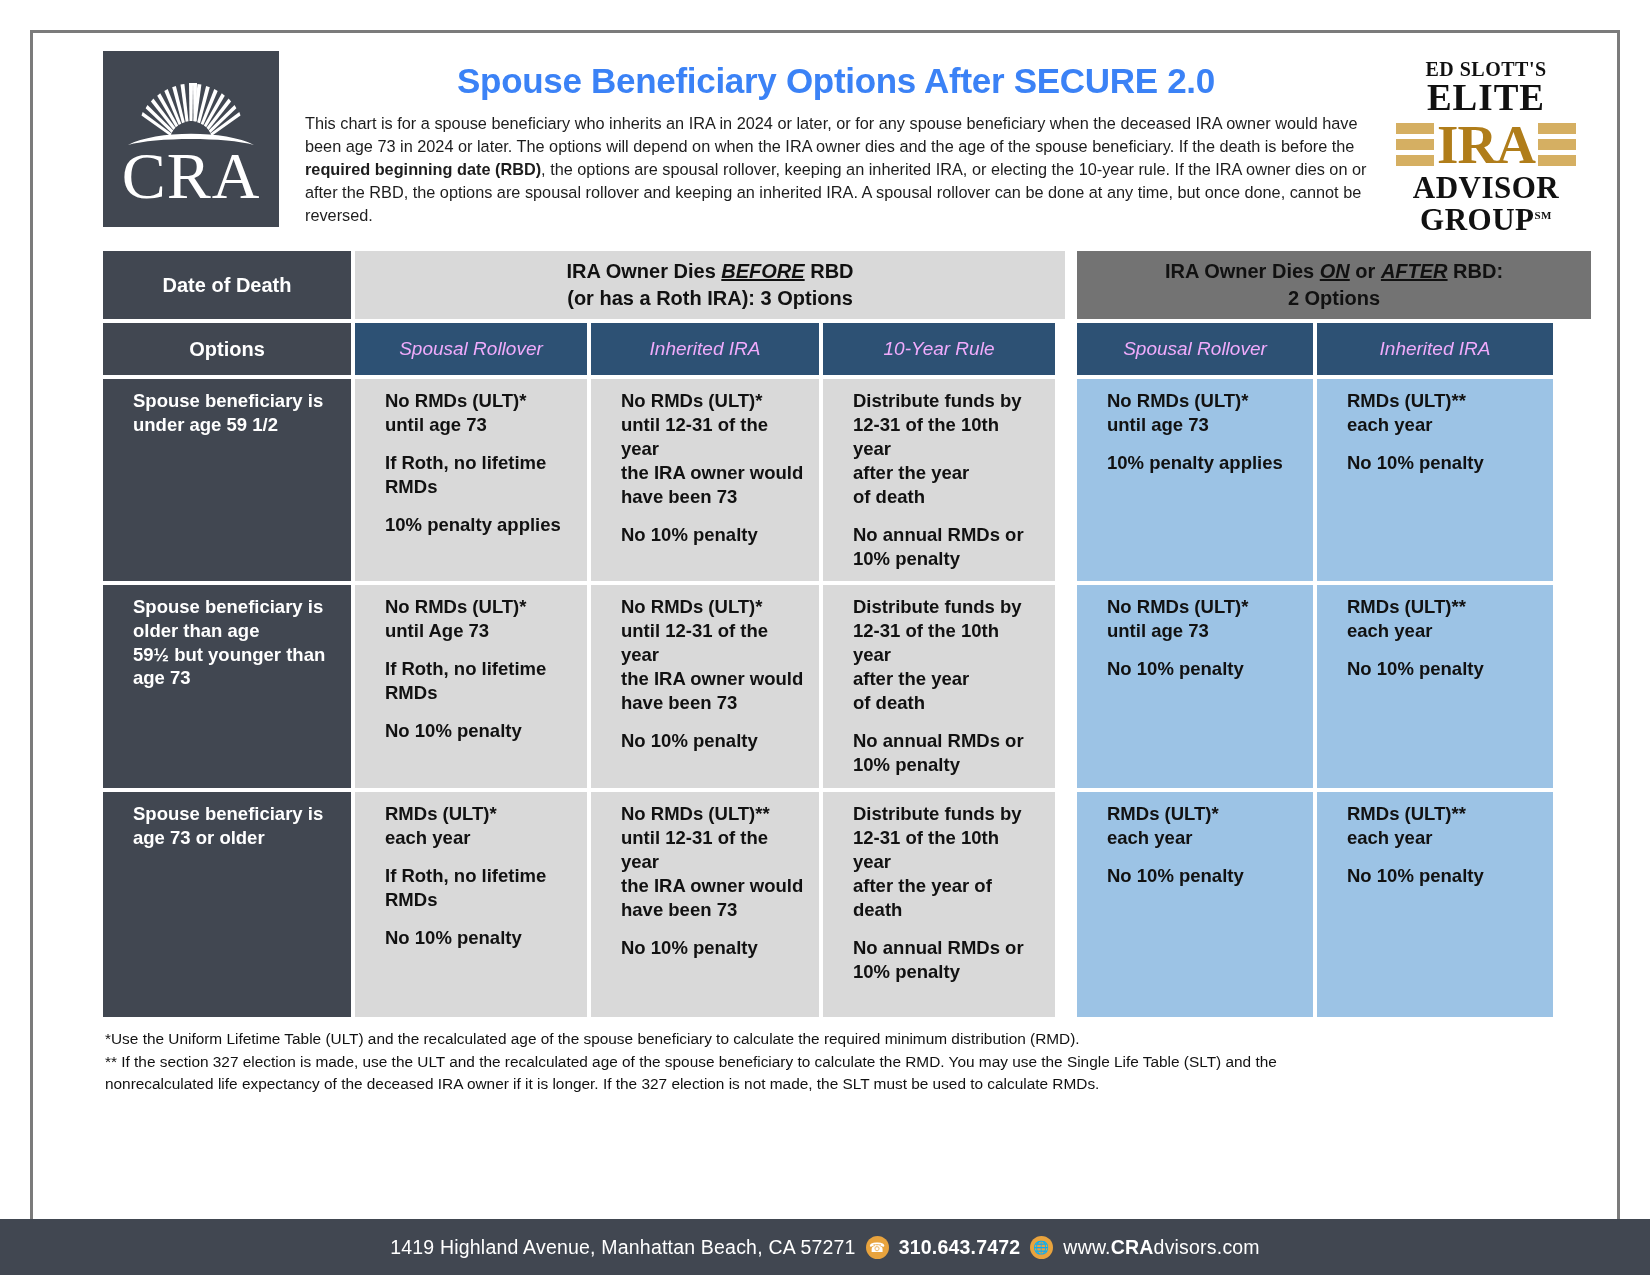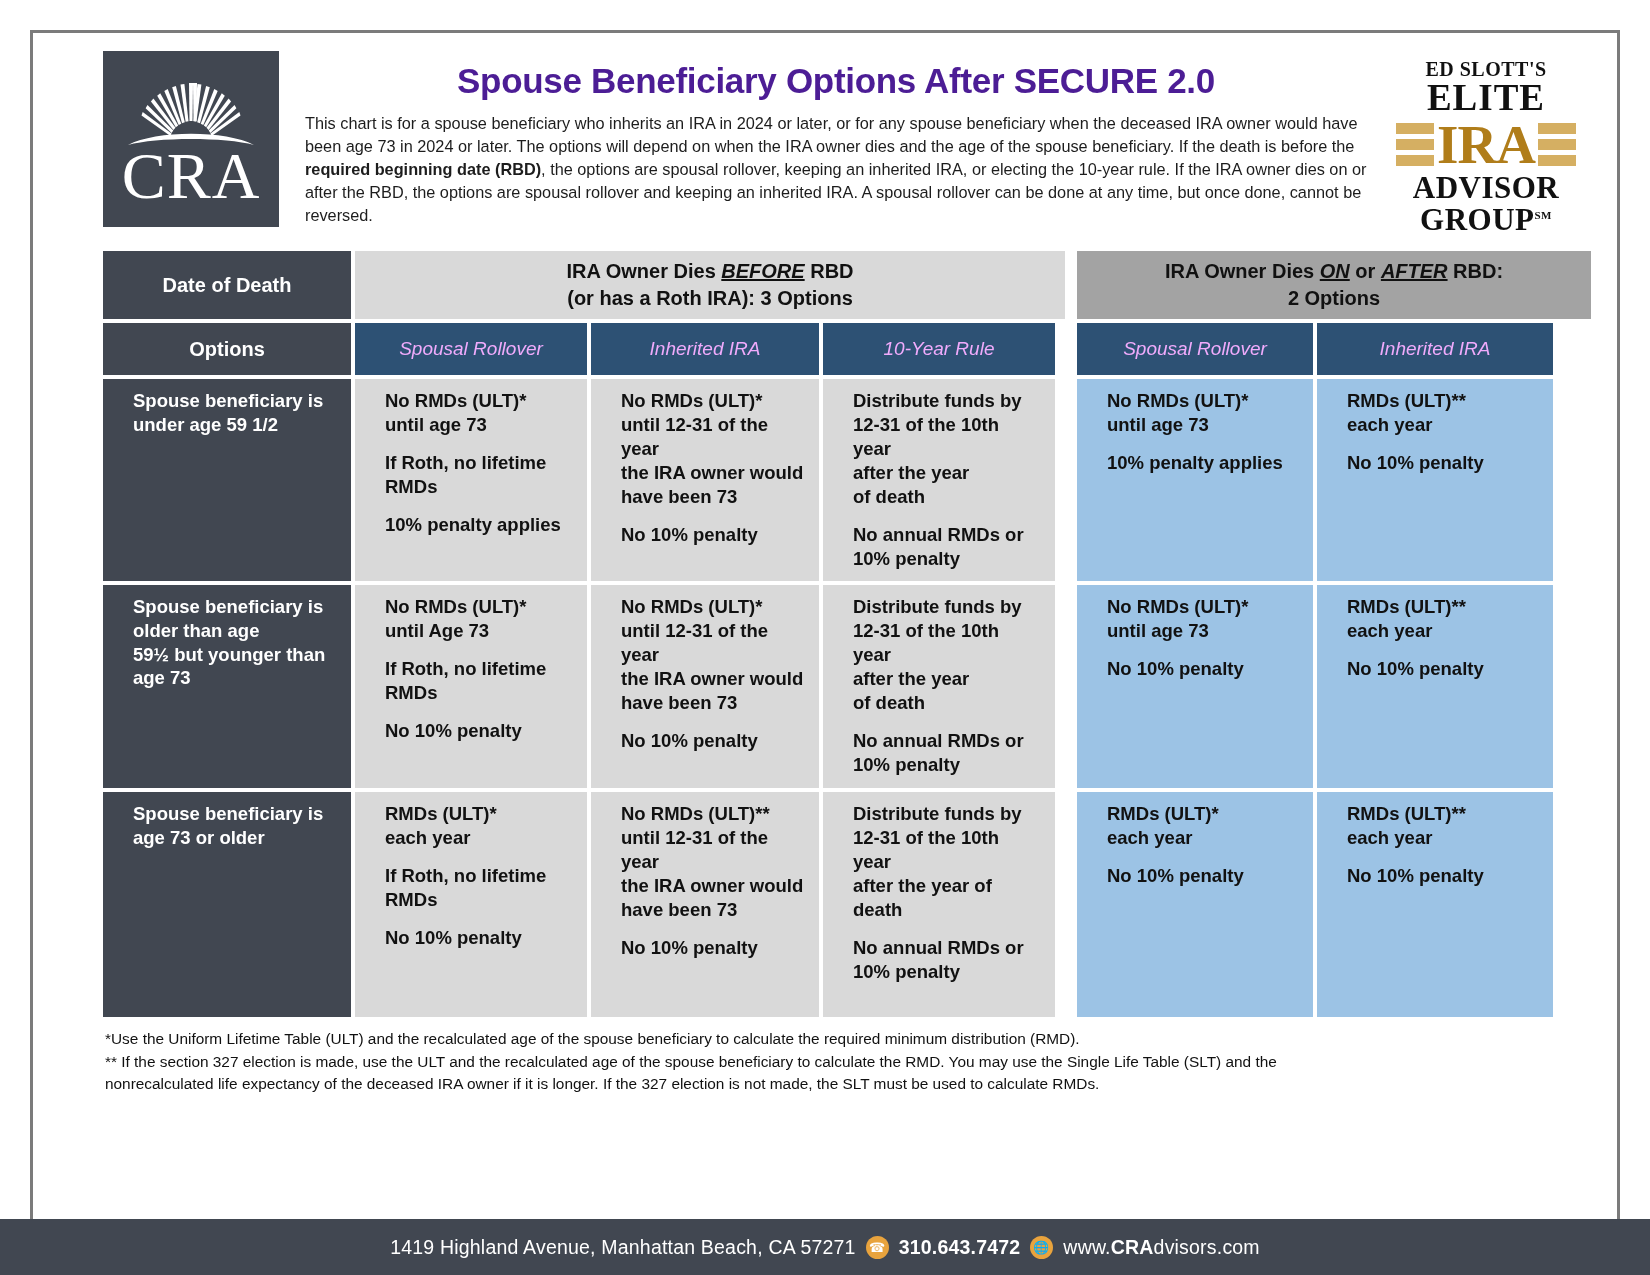--- a/index.html
+++ b/index.html
@@ -69,21 +69,21 @@
   .header-center {
     flex: 1 1 auto;
     padding-left: 26px;
     padding-right: 14px;
     padding-top: 12px;
     min-width: 0;
   }
   .doc-title {
     font-size: 35px;
     font-weight: bold;
-    color: #4c1d95;
+    color: #3b82f6;
     letter-spacing: -0.3px;
     margin: 0 0 12px 0;
     line-height: 1.05;
     text-align: center;
   }
   .doc-intro {
     font-size: 16.3px;
     color: #1d1d1d;
     line-height: 1.42;
     margin: 0;
@@ -203,21 +203,21 @@
     font-size: 20px;
     font-weight: bold;
     display: flex;
     flex-direction: column;
     align-items: center;
     justify-content: center;
     text-align: left;
     line-height: 1.35;
   }
   .band-blue {
-    background: #a3a3a3;
+    background: #737373;
     color: #111111;
     font-size: 20px;
     font-weight: bold;
     display: flex;
     flex-direction: column;
     align-items: center;
     justify-content: center;
     text-align: center;
     line-height: 1.35;
   }

